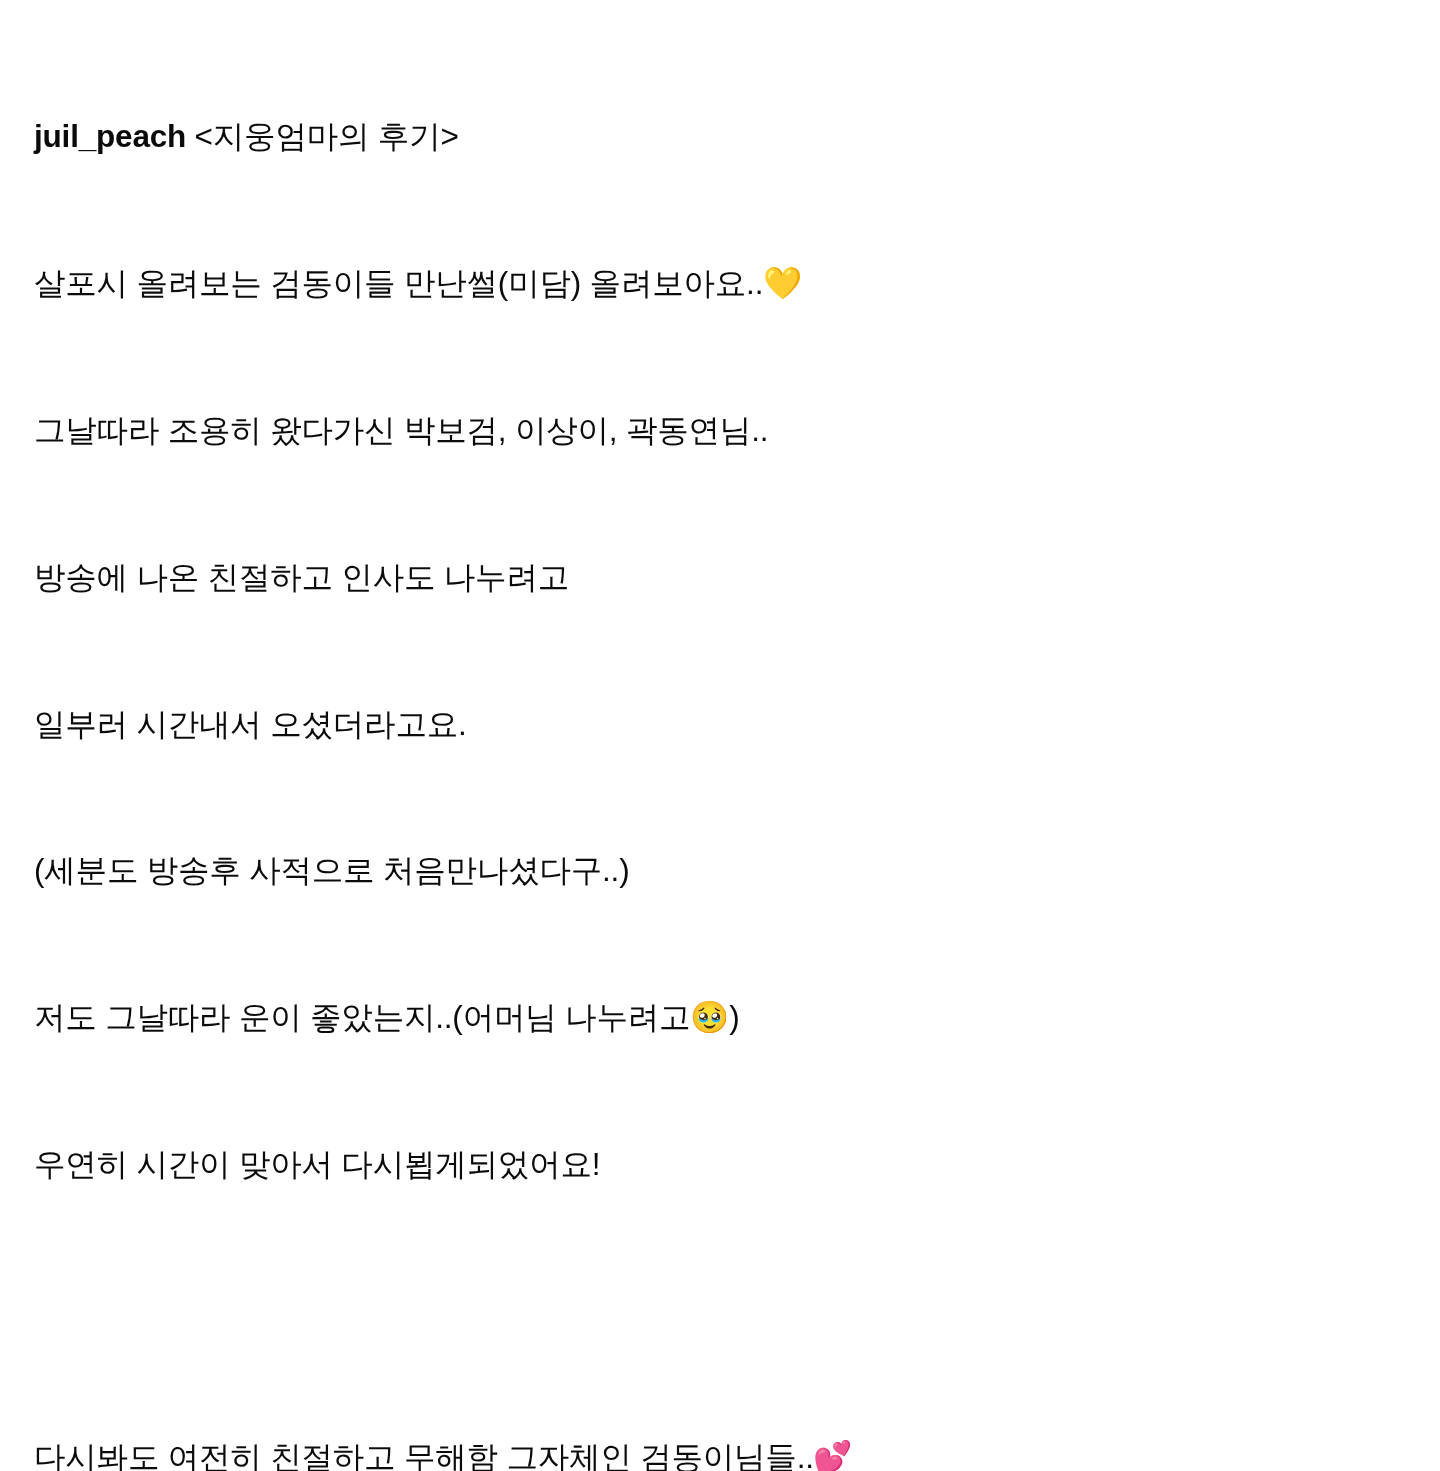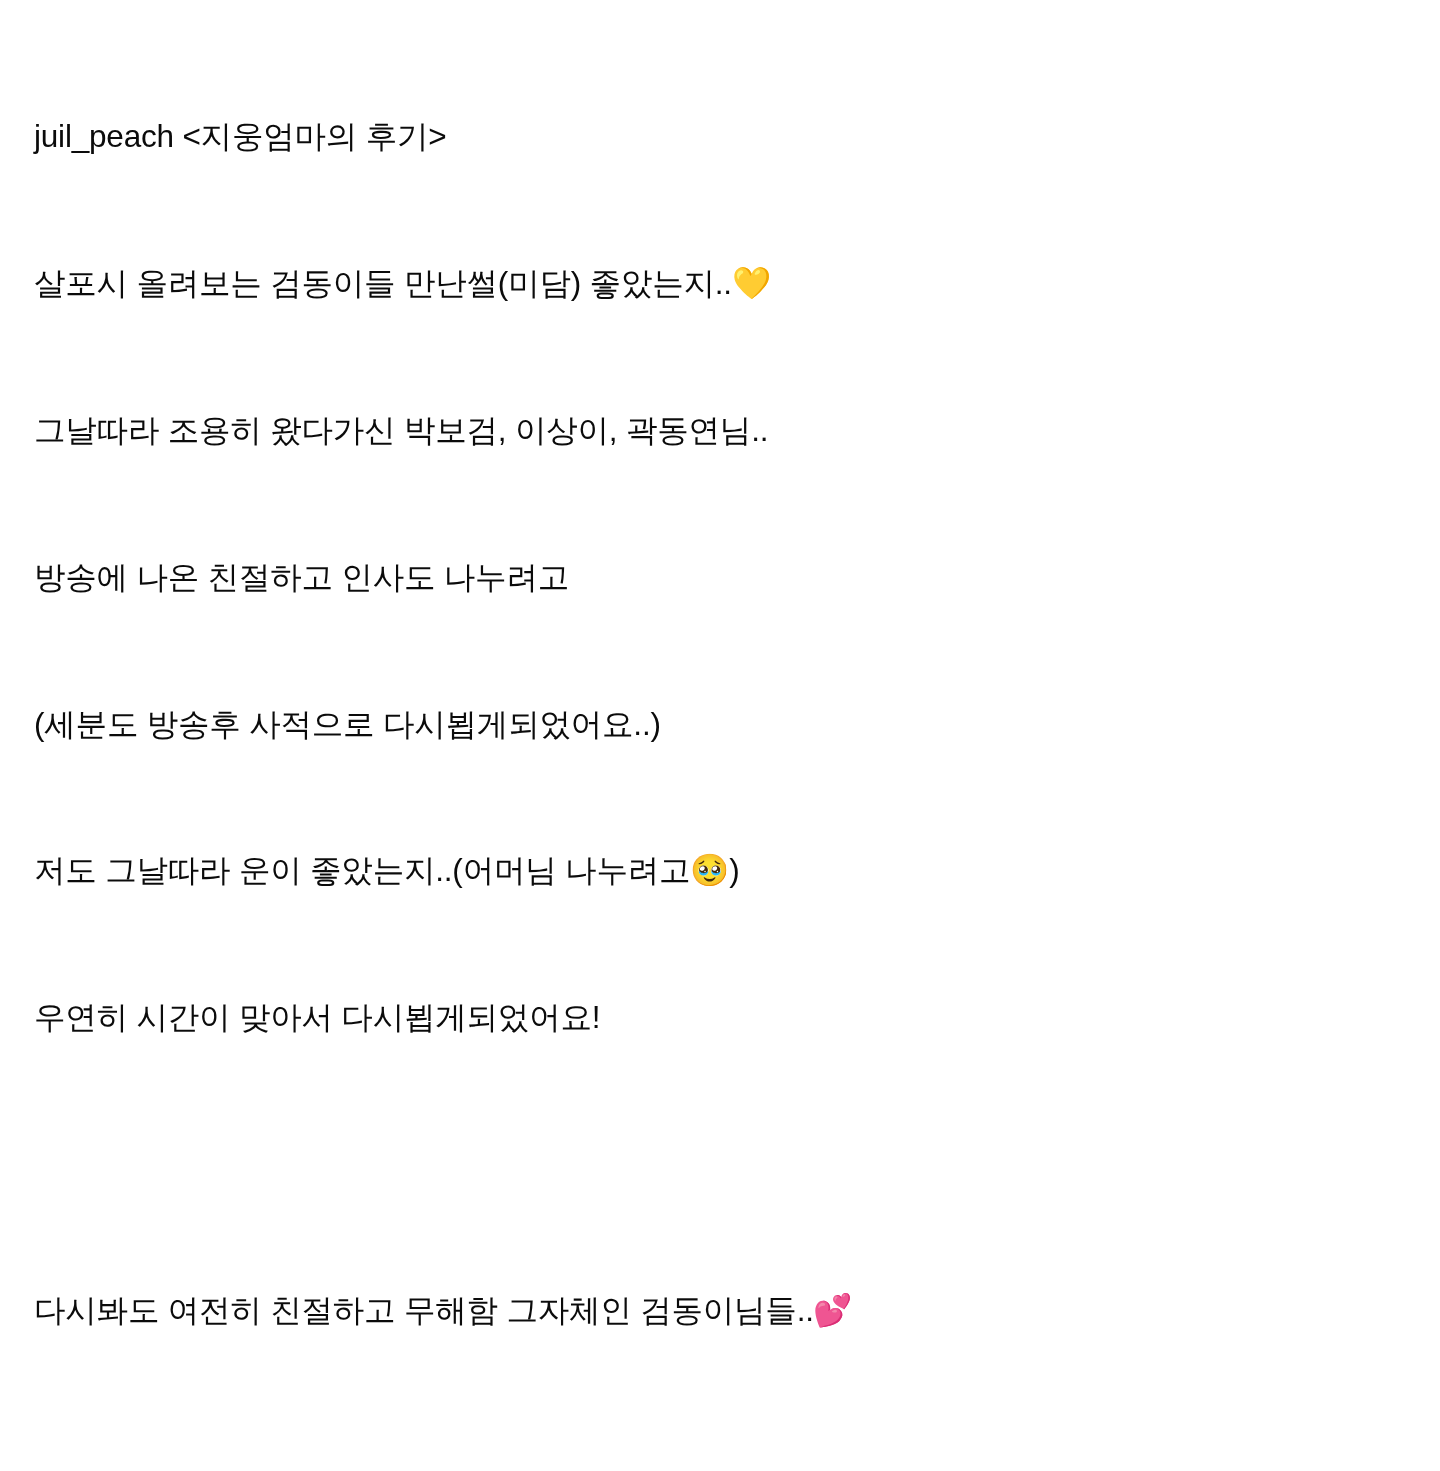--- a/index.html
+++ b/index.html
@@ -25,37 +25,38 @@
     white-space: pre-wrap;
     word-break: break-word;
   }
   .line {
     min-height: 1px;
   }
   .line.blank {
     height: 48px;
   }
   .username {
-    font-weight: normal;
+    font-weight: bold;
     margin-top: 19px;
   }
   .first-line .rest {
     font-weight: normal;
   }
 </style>
 </head>
 <body>
 
 <div class="post">
   <div class="caption">
     <div class="line first-line"><span class="username">juil_peach</span><span class="rest"> &lt;지웅엄마의 후기&gt;</span></div>
-    <div class="line">살포시 올려보는 검동이들 만난썰(미담) 좋았는지..💛</div>
+    <div class="line">살포시 올려보는 검동이들 만난썰(미담) 올려보아요..💛</div>
     <div class="line">그날따라 조용히 왔다가신 박보검, 이상이, 곽동연님..</div>
     <div class="line">방송에 나온 친절하고 인사도 나누려고</div>
-    <div class="line">(세분도 방송후 사적으로 다시뵙게되었어요..)</div>
+    <div class="line">일부러 시간내서 오셨더라고요.</div>
+    <div class="line">(세분도 방송후 사적으로 처음만나셨다구..)</div>
     <div class="line">저도 그날따라 운이 좋았는지..(어머님 나누려고🥹)</div>
     <div class="line">우연히 시간이 맞아서 다시뵙게되었어요!</div>
     <div class="line blank"></div>
     <div class="line">다시봐도 여전히 친절하고 무해함 그자체인 검동이님들..💕</div>
     
     
     
     
     
     

